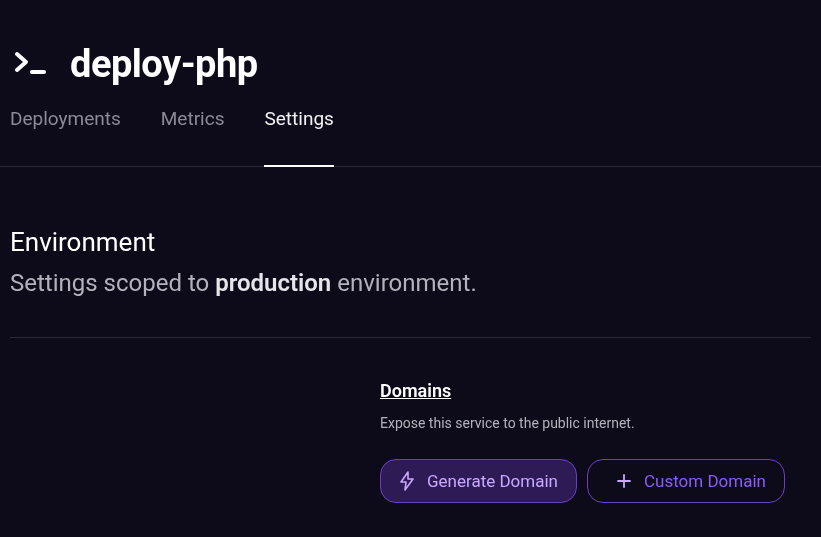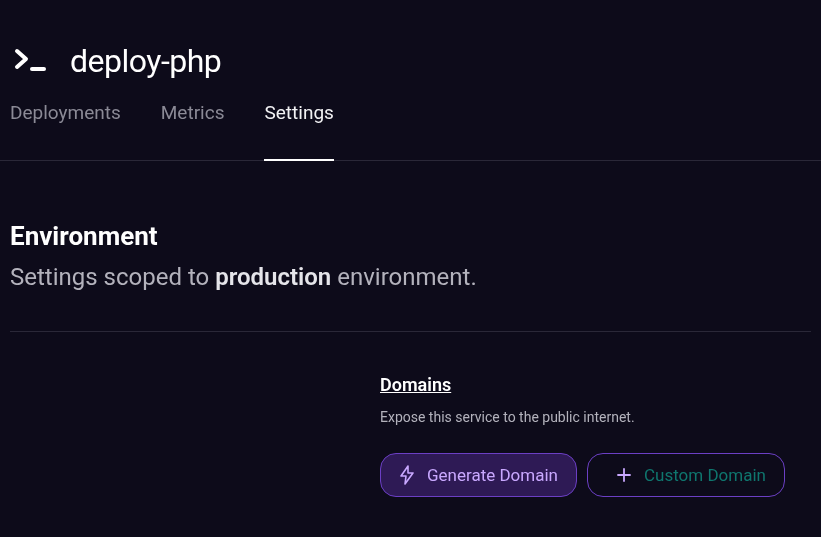--- a/index.html
+++ b/index.html
@@ -19,22 +19,22 @@
       display: flex;
       align-items: center;
       padding: 42px 14px 20px 14px;
       gap: 24px;
     }
     .terminal-icon {
       display: flex;
       align-items: center;
     }
     .page-title {
-      font-size: 32px;
-      font-weight: 400;
+      font-size: 38px;
+      font-weight: 700;
       letter-spacing: -0.5px;
     }
     .tabs {
       display: flex;
       padding: 0 10px;
       gap: 40px;
       border-bottom: 1px solid #2a2838;
     }
     .tab {
       padding: 0 0 35px 0;
@@ -47,21 +47,21 @@
     }
     .tab.active {
       color: #f2f2f4;
       border-bottom: 2px solid #ffffff;
     }
     .content {
       padding: 60px 10px 0 10px;
     }
     .section-title {
       font-size: 26px;
-      font-weight: 700;
+      font-weight: 400;
       margin-bottom: 12px;
     }
     .section-subtitle {
       font-size: 24px;
       color: #b3b2bc;
       margin-bottom: 40px;
     }
     .section-subtitle strong {
       color: #e5e5ea;
       font-weight: 600;
@@ -100,21 +100,21 @@
       background: transparent;
       font-family: inherit;
     }
     .btn-primary {
       background-color: #2e1a55;
       border: 1px solid #6b3fc4;
       color: #c9a8ff;
     }
     .btn-secondary {
       border: 1px solid #6b3fc4;
-      color: #0f766e;
+      color: #8b5cf6;
       padding-left: 28px;
     }
     .btn-icon {
       display: inline-flex;
       align-items: center;
     }
   </style>
 </head>
 <body>
 

